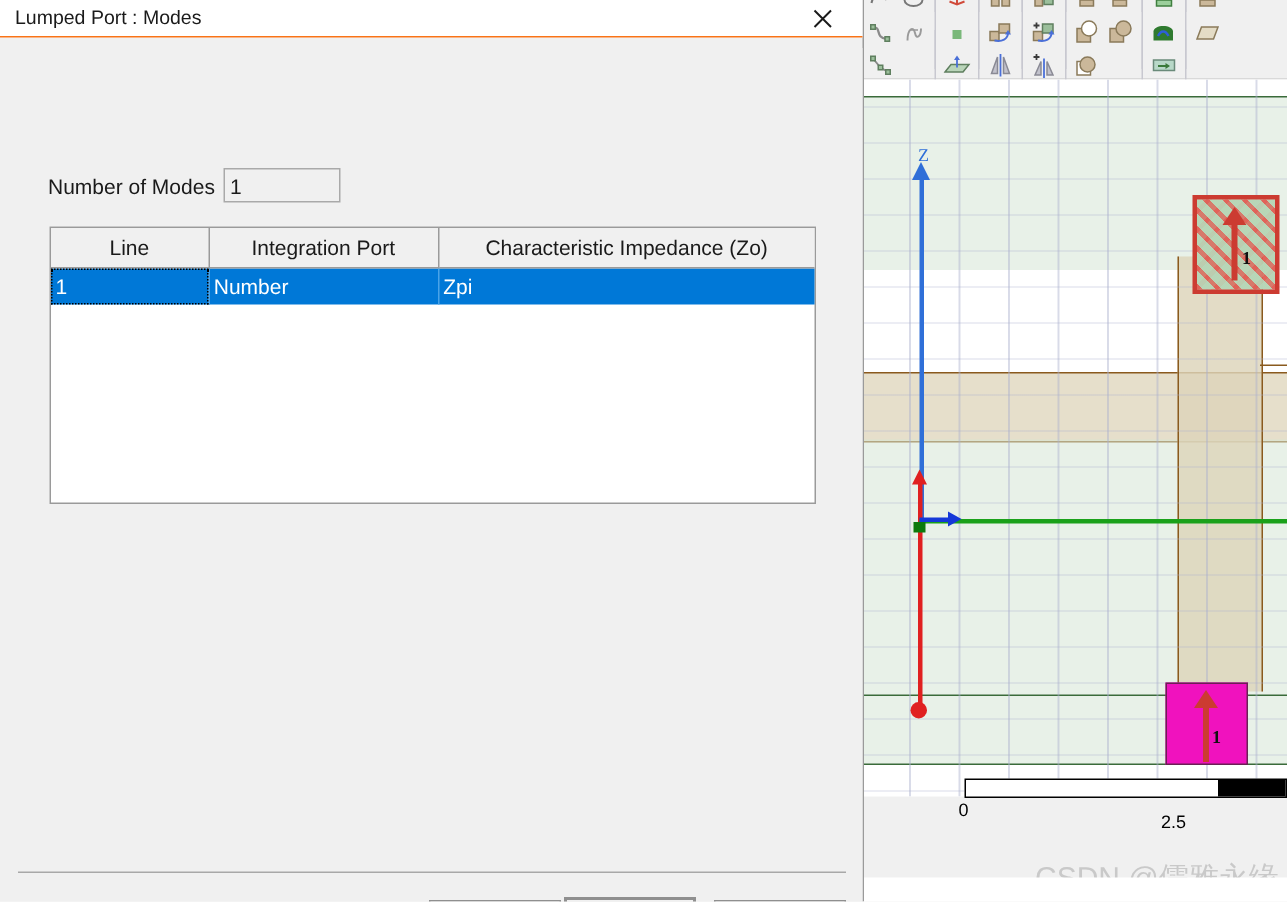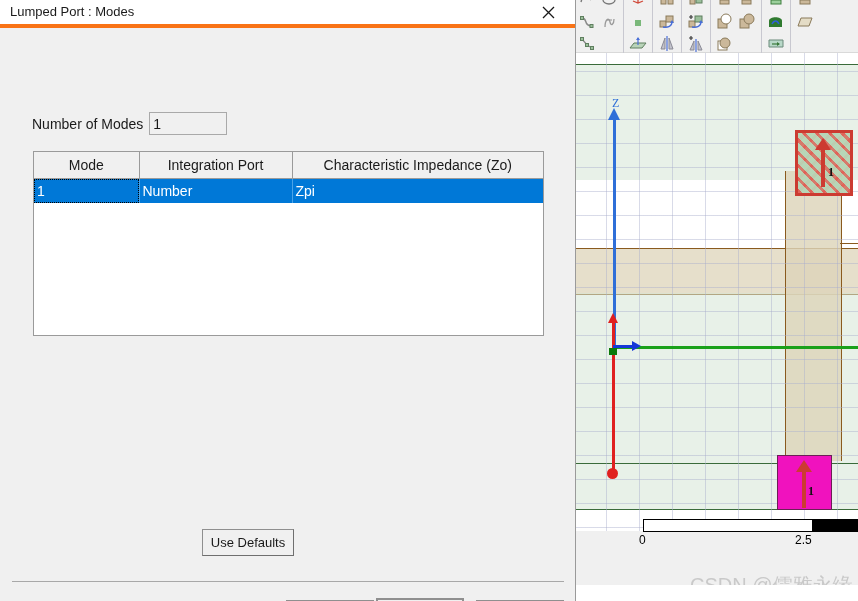--- a/index.html
+++ b/index.html
@@ -227,21 +227,21 @@
     width: 45px; height: 100%;
     background: #000;
   }
   .scale-tick {
     position: absolute;
     font: 12px "Liberation Sans", sans-serif;
     color: #000;
     top: 533px;
   }
   .scale-tick.t0 { left: 639px; }
-  .scale-tick.t1 { left: 795px; }
+  .scale-tick.t1 { left: 774px; margin-top: 8px; }
 
   
   .statusbar {
     position: absolute;
     left: 576px; top: 552px;
     width: 282px; height: 49px;
     background: #f0f0f0;
     border-top: 1px solid #a0a0a0;
   }
   .statusbar .grip {
@@ -277,21 +277,21 @@
     width: 576px; height: 601px;
     background: #f0f0f0;
     border-right: 1px solid #9a9a9a;
     box-sizing: border-box;
   }
   .dlg-titlebar {
     position: absolute;
     left: 0; top: 0;
     width: 575px; height: 24px;
     background: #ffffff;
-    border-bottom: 4px solid #f97316;
+    border-bottom: 1px solid #f97316;
   }
   .dlg-title {
     position: absolute;
     left: 10px; top: 4px;
     font: 13px "Liberation Sans", sans-serif;
     color: #1a1a1a;
   }
   .dlg-close {
     position: absolute;
     right: 8px; top: 0px;
@@ -662,36 +662,35 @@
 
       <div class="grid-wrap">
         <table class="grid">
           <colgroup>
             <col style="width:105px">
             <col style="width:153px">
             <col>
           </colgroup>
           <thead>
             <tr>
-              <th>Mode</th>
+              <th>Line</th>
               <th>Integration Port</th>
               <th>Characteristic Impedance (Zo)</th>
             </tr>
           </thead>
           <tbody>
             <tr>
               <td class="focus-cell">1</td>
               <td>Number</td>
               <td>Zpi</td>
             </tr>
           </tbody>
         </table>
       </div>
 
-      <button class="btn btn-defaults">Use Defaults</button>
 
       <div class="hr-sep"></div>
 
       <button class="btn btn-back">&lt; 上一步(B)</button>
       <button class="btn btn-next">下一页(N) &gt;</button>
       <button class="btn btn-cancel">取消</button>
     </div>
   </div>
 
 </div>

